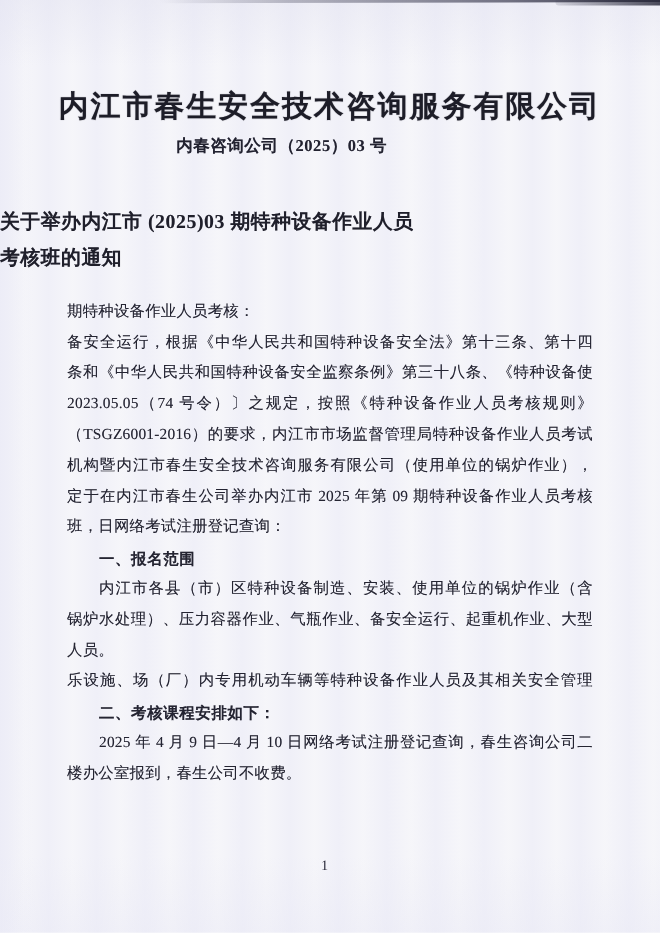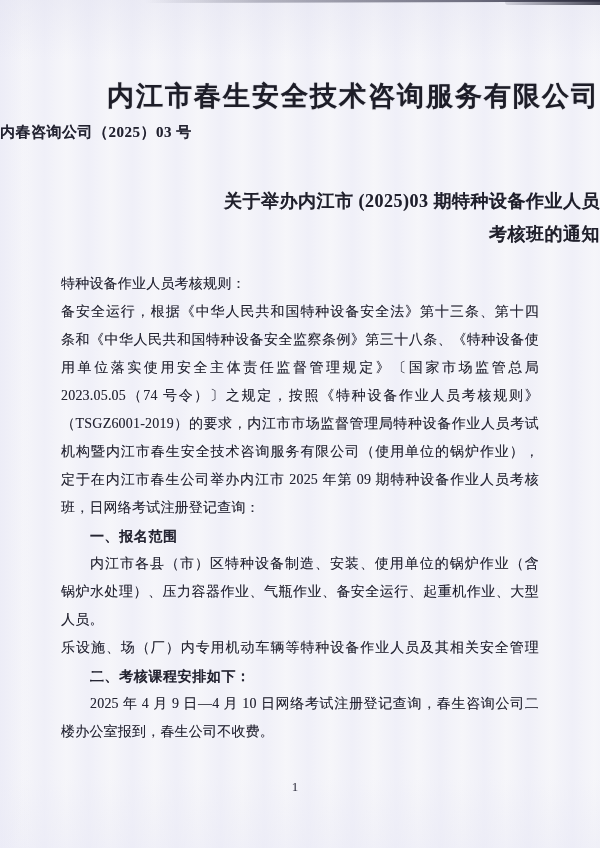--- a/index.html
+++ b/index.html
@@ -40,50 +40,49 @@
     position: absolute;
     top: 0; right: 0;
     width: 95px; height: 5px;
     background: linear-gradient(to right, rgba(70,70,90,0.15), rgba(45,45,62,0.85));
     border-bottom-left-radius: 3px;
   }
 
   .company-title {
     position: absolute;
     top: 78px; left: 0; right: 0;
-    text-align: right;
+    text-align: center;
     font-size: 27px;
     font-weight: 700;
     letter-spacing: 2px;
     color: #1d1d28;
     text-shadow: 0 0 1px rgba(29,29,40,0.45);
   }
 
   .doc-number {
     position: absolute;
     top: 123px; left: 0; right: 88px;
-    text-align: left;
+    text-align: center;
     font-size: 15px;
     font-weight: 700;
     letter-spacing: 0.5px;
     color: #222230;
     text-shadow: 0 0 0.5px rgba(34,34,48,0.4);
   }
 
   .notice-title {
     position: absolute;
     top: 185px; left: 0; right: 0;
-    text-align: right;
+    text-align: left;
     font-size: 18px;
     font-weight: 700;
     line-height: 33px;
     letter-spacing: 0.5px;
     color: #1f1f2b;
     text-shadow: 0 0 0.6px rgba(31,31,43,0.4);
-    padding-left: 36px;
   }
 
   .body-block {
     position: absolute;
     top: 270px; left: 61px;
     width: 478px;
   }
 
   .ln {
     height: 28px;
@@ -126,26 +125,25 @@
   <div class="company-title">内江市春生安全技术咨询服务有限公司</div>
 
   <div class="doc-number">内春咨询公司（2025）03 号</div>
 
   <div class="notice-title">
     <div>关于举办内江市 (2025)03 期特种设备作业人员</div>
     <div>考核班的通知</div>
   </div>
 
   <div class="body-block">
-    <div class="ln">特种设备作业人员考核规则：</div>
+    <div class="ln">期特种设备作业人员考核：</div>
     <div class="ln fill">备安全运行，根据《中华人民共和国特种设备安全法》第十三条、第十四</div>
     <div class="ln fill">条和《中华人民共和国特种设备安全监察条例》第三十八条、《特种设备使</div>
-    <div class="ln fill">用单位落实使用安全主体责任监督管理规定》〔国家市场监管总局</div>
     <div class="ln fill">2023.05.05（74 号令）〕之规定，按照《特种设备作业人员考核规则》</div>
-    <div class="ln fill">（TSGZ6001-2019）的要求，内江市市场监督管理局特种设备作业人员考试</div>
+    <div class="ln fill">（TSGZ6001-2016）的要求，内江市市场监督管理局特种设备作业人员考试</div>
     <div class="ln fill">机构暨内江市春生安全技术咨询服务有限公司（使用单位的锅炉作业），</div>
     <div class="ln fill">定于在内江市春生公司举办内江市 2025 年第 09 期特种设备作业人员考核</div>
     <div class="ln">班，日网络考试注册登记查询：</div>
     <div class="ln head indent">一、报名范围</div>
     <div class="ln fill indent">内江市各县（市）区特种设备制造、安装、使用单位的锅炉作业（含</div>
     <div class="ln fill">锅炉水处理）、压力容器作业、气瓶作业、备安全运行、起重机作业、大型游</div>
     <div class="ln">人员。</div>
     <div class="ln fill">乐设施、场（厂）内专用机动车辆等特种设备作业人员及其相关安全管理</div>
     <div class="ln head indent">二、考核课程安排如下：</div>
     <div class="ln fill indent">2025 年 4 月 9 日—4 月 10 日网络考试注册登记查询，春生咨询公司二</div>

